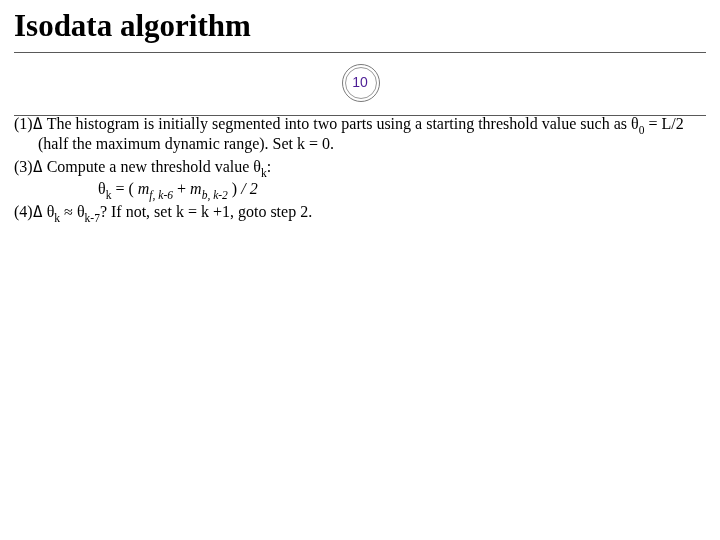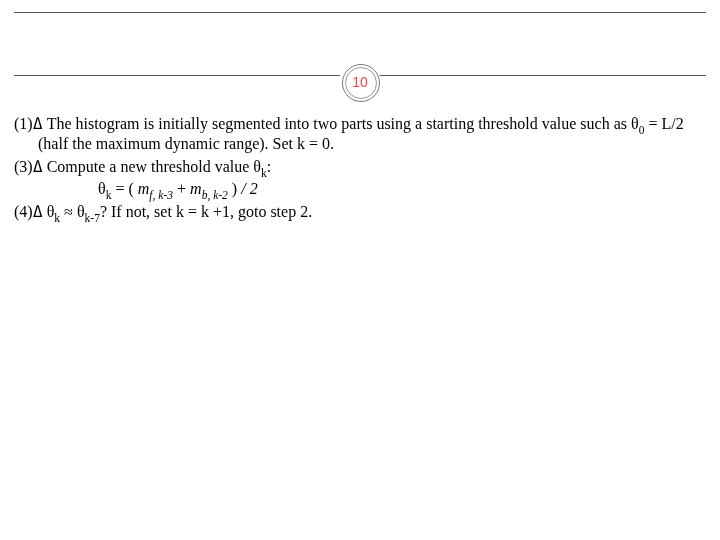--- a/index.html
+++ b/index.html
@@ -64,21 +64,21 @@
     position: absolute;
     left: 6px; top: 6px;
     width: 30px; height: 30px;
     border-radius: 50%;
     border: 1px solid #9a9a9a;
   }
   .page-num {
     position: relative;
     font-family: Arial, Helvetica, sans-serif;
     font-size: 14px;
-    color: #ef4444;
+    color: #4c1d95;
     z-index: 2;
   }
   .body {
     position: absolute;
     left: 14px;
     top: 114px;
     width: 692px;
     font-size: 16px;
     line-height: 1.28;
   }
@@ -103,31 +103,32 @@
     position: relative;
     top: 0.05em;
   }
 </style>
 </head>
 <body>
 
 <div class="slide">
 
   <div class="title-wrap">
+    <h1 class="title">Isodata algorithm</h1>
     <hr class="top-rule">
     <hr class="bot-rule">
   </div>
 
   <div class="page-disc">
     <div class="ring1"></div>
     <div class="ring2"></div>
     <span class="page-num">10</span>
   </div>
 
   <div class="body" id="body">
 
   <p class="item"><span class="bullet">ߡ</span>(1) The histogram is initially segmented into two parts using a starting threshold value such as θ<span class="sub">0</span> = L/2 (half the maximum dynamic range). Set  k = 0.</p>
       <p class="item"><span class="bullet">ߡ</span>(3) Compute a new threshold value θ<span class="sub">k</span>:</p>
-      <p class="indent-line">θ<span class="sub">k</span> =  ( <span class="ital">m<span class="sub">f, k-3</span></span>  +  <span class="ital">m<span class="sub">b, k-2</span></span> ) <span class="ital">/ 2</span></p>
+      <p class="indent-line">θ<span class="sub">k</span> =  ( <span class="ital">m<span class="sub">f, k-6</span></span>  +  <span class="ital">m<span class="sub">b, k-2</span></span> ) <span class="ital">/ 2</span></p>
       <p class="item"><span class="bullet">ߡ</span>(4) θ<span class="sub">k</span> ≈ θ<span class="sub">k-7</span>?  If not, set k = k +1, goto step 2.</p>
     </div>
 
 </div>
 
 </body></html>

